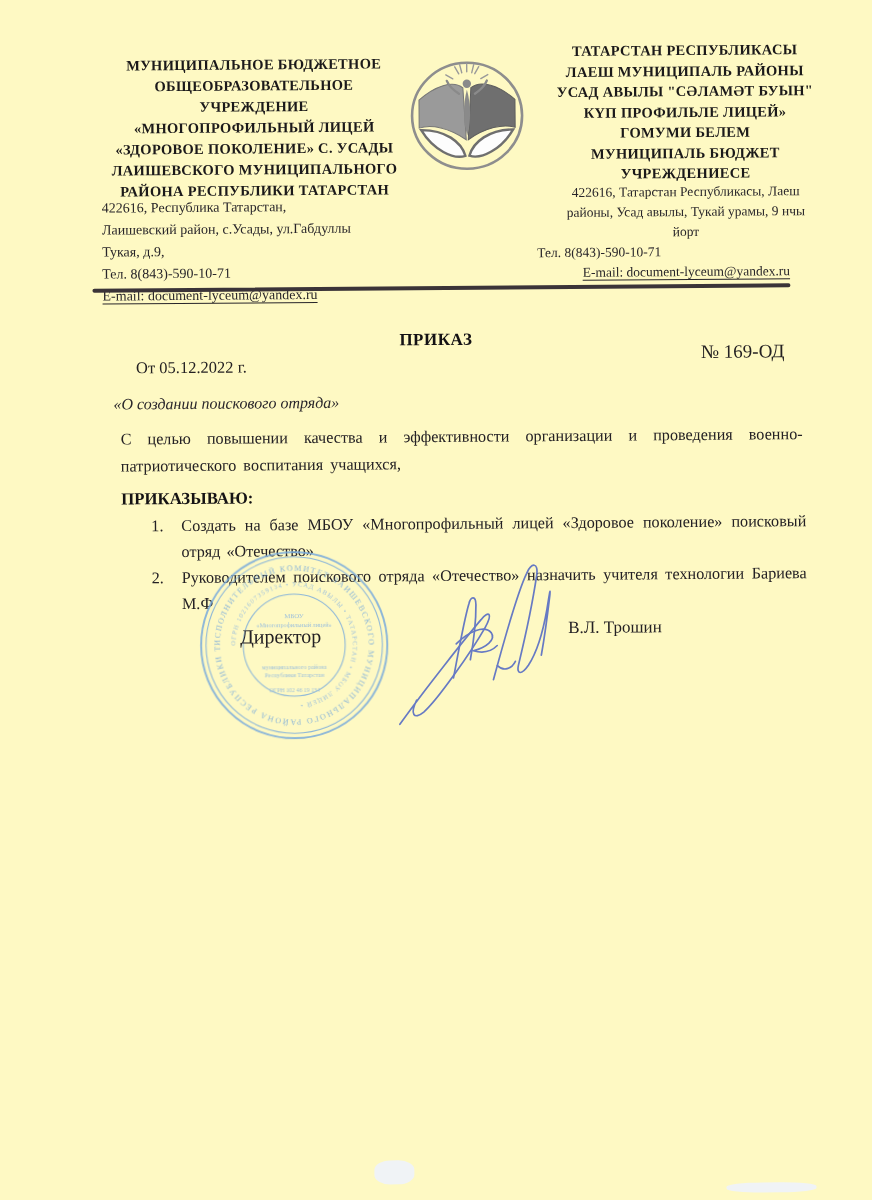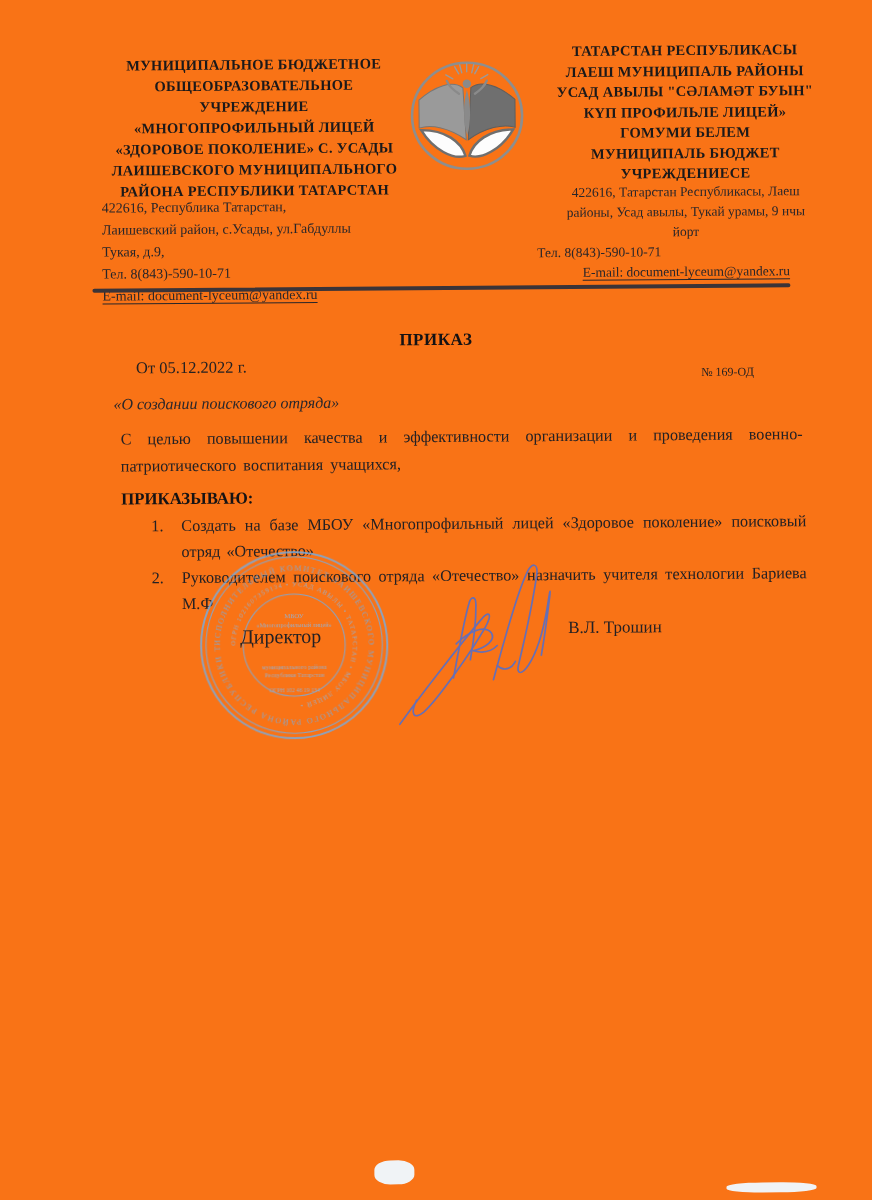--- a/index.html
+++ b/index.html
@@ -1,29 +1,29 @@
 <!DOCTYPE html>
 <html><head>
 <meta charset="utf-8">
 <style>
   html,body{margin:0;padding:0;background:#ffffff;}
   body{width:872px;height:1200px;position:relative;overflow:hidden;
        font-family:"Liberation Serif","DejaVu Serif",serif;color:#242122;}
-  .page{position:absolute;inset:0;background:#f97316;}
+  .page{position:absolute;inset:0;background:#fef9c3;}
   .scan{position:absolute;inset:0;transform:rotate(-0.45deg);transform-origin:50% 30%;}
   .abs{position:absolute;}
   .hdr{font-weight:bold;text-align:center;font-size:14.5px;line-height:21px;letter-spacing:.3px;color:#1b191a;}
   .hdr-right{line-height:20.5px;}
   .contact{font-size:14px;line-height:22px;color:#29262a;}
   .contact-right{font-size:13.5px;line-height:20px;text-align:center;}
   .contact-right .tel{text-align:left;padding-left:10px;}
   .email{text-decoration:underline;text-underline-offset:3px;}
   .rule{height:4px;background:#3b3438;border-radius:2px;}
   .order-title{font-weight:bold;font-size:17px;letter-spacing:.5px;text-align:center;color:#141214;}
-  .order-no{font-size:12px;margin-top:24px;}
+  .order-no{font-size:19px;}
   .order-date{font-size:16.5px;}
   .subject{font-style:italic;font-size:16px;color:#2a272b;}
   .para{font-size:16.2px;line-height:27px;text-align:justify;word-spacing:3px;color:#242124;}
   .decree{font-weight:bold;font-size:16.8px;color:#151314;}
   .oli{display:flex;font-size:16.2px;line-height:26px;color:#242124;}
   .oli .num{width:30px;flex:0 0 30px;text-align:left;}
   .oli .txt{flex:1;text-align:justify;word-spacing:2px;}
   .director{font-size:20px;color:#242124;z-index:5;}
   .signer{font-size:17px;color:#242124;}
   .stamp-wrap{filter:blur(.3px);opacity:.85;}

